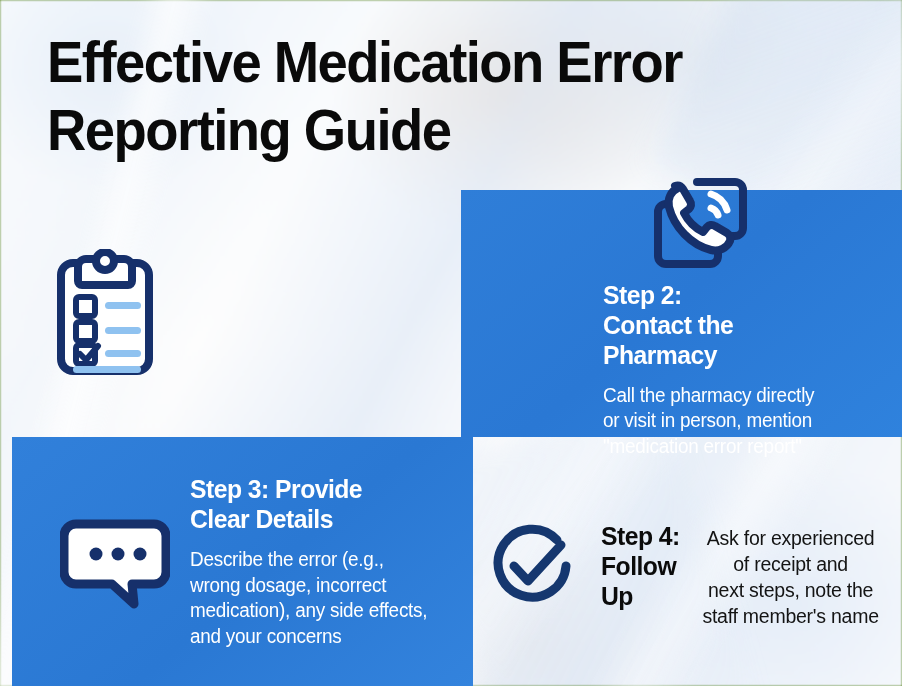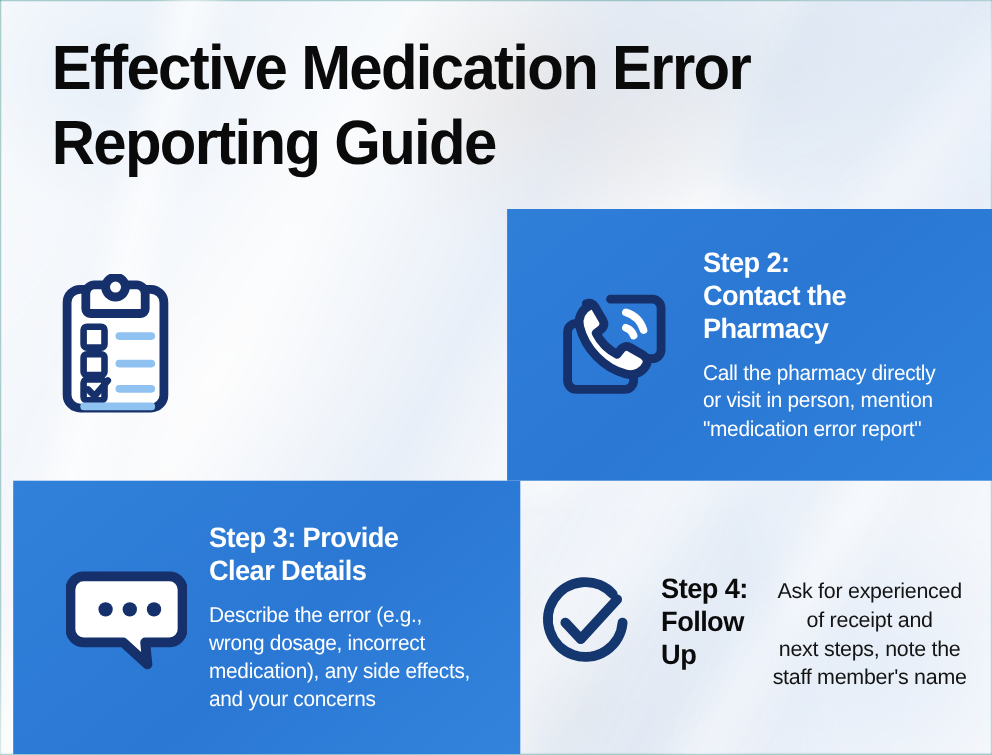--- a/index.html
+++ b/index.html
@@ -10,21 +10,21 @@
   }
   body {
     font-family: "Liberation Sans", sans-serif;
   }
 
   .infographic {
     position: relative;
     width: 902px;
     height: 686px;
     overflow: hidden;
-    background: #0f766e;
+    background: #4d7c0f;
   }
 
   
   .bg-photo {
     position: absolute;
     inset: 0;
     background:
       linear-gradient(118deg,
         rgba(255,255,255,0.00) 0%,
         rgba(236,242,250,0.55) 18%,
@@ -110,21 +110,21 @@
     justify-content: center;
   }
   .text-wrap { flex: 1 1 auto; }
 
   
   .cell.c1 .cell-inner { padding: 0 12px 0 46px; }
   .cell.c1 .icon-wrap  { width: 118px; }
   .cell.c1 .text-wrap  { padding-left: 18px; }
 
   
-  .cell.c2 .cell-inner { padding: 0 14px 0 40px; }
+  .cell.c2 .cell-inner { padding: 0 14px 0 57px; flex-direction: column; }
   .cell.c2 .icon-wrap  { width: 120px; }
   .cell.c2 .text-wrap  { padding-left: 18px; }
 
   
   .cell.c3 .cell-inner { padding: 0 12px 0 44px; }
   .cell.c3 .icon-wrap  { width: 118px; }
   .cell.c3 .text-wrap  { padding-left: 16px; }
 
   
   .cell.c4 .cell-inner { padding: 8px 18px 0 18px; }

